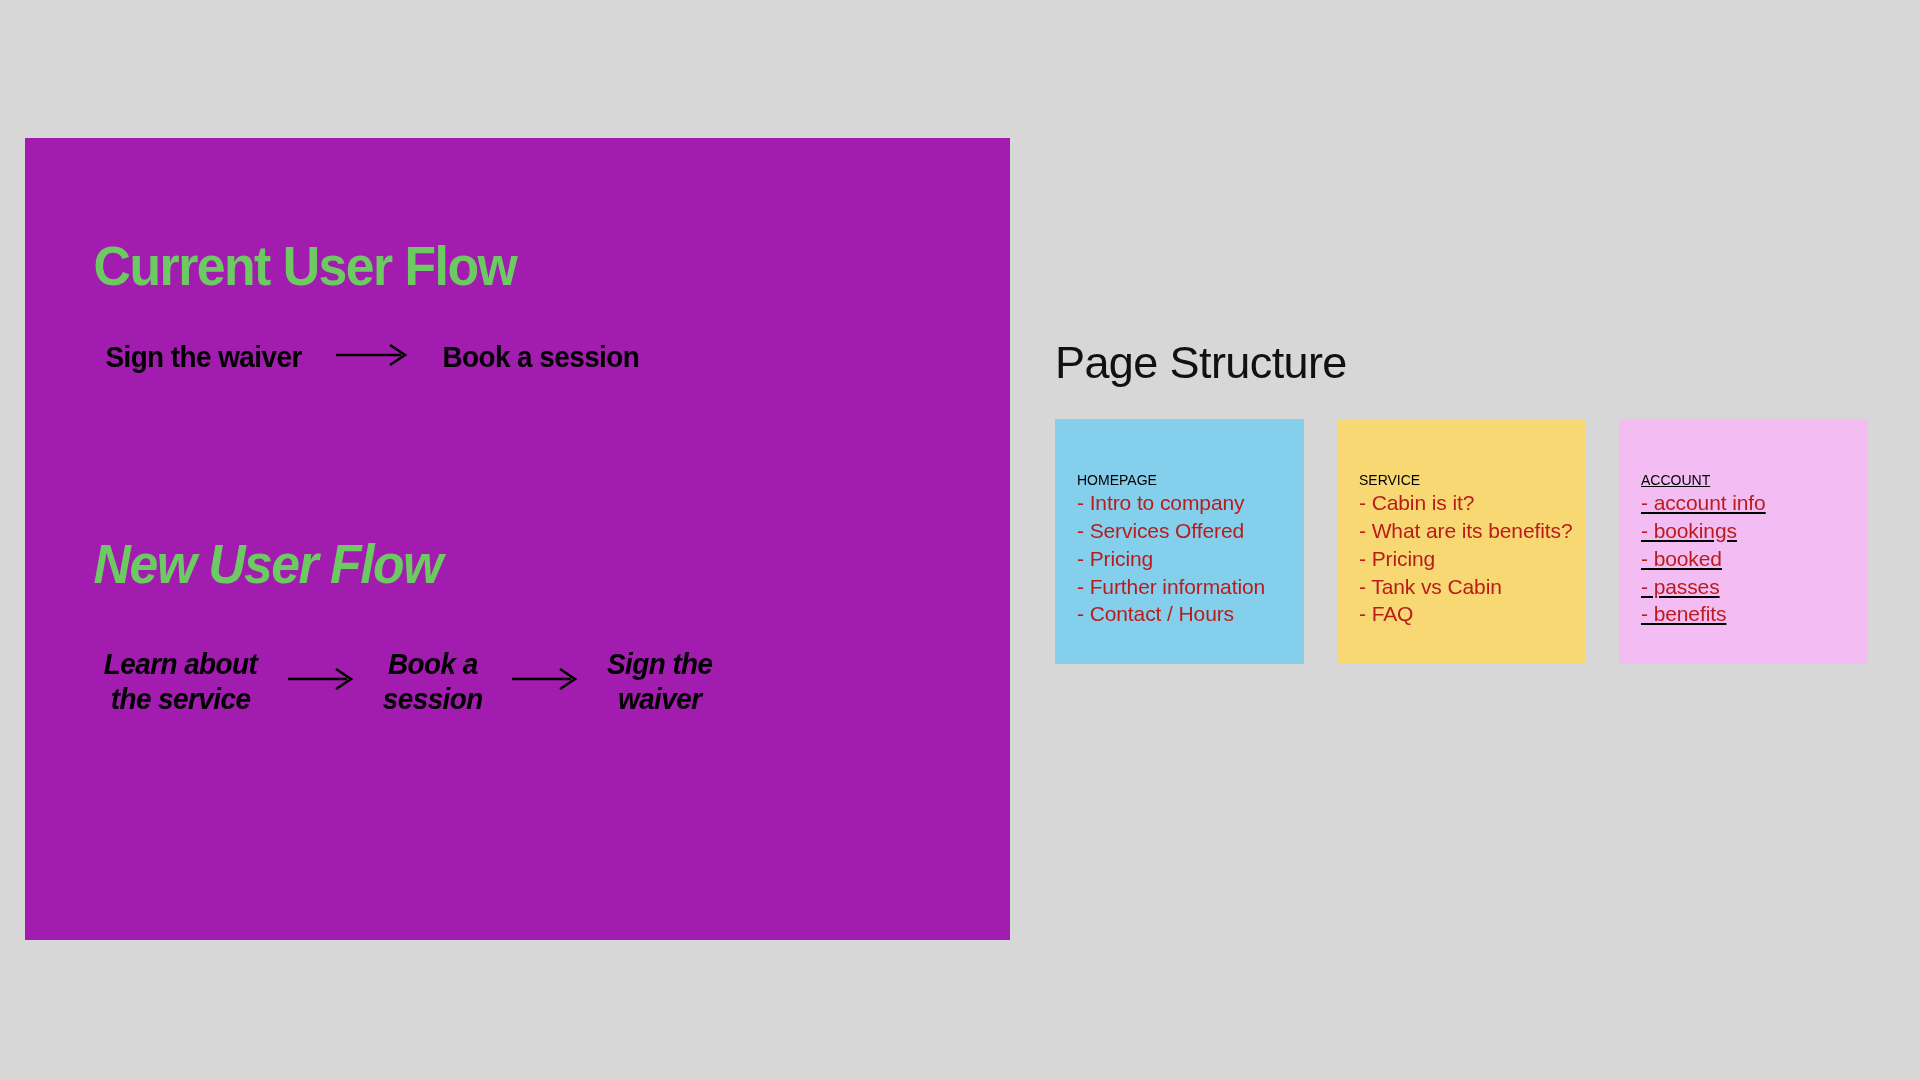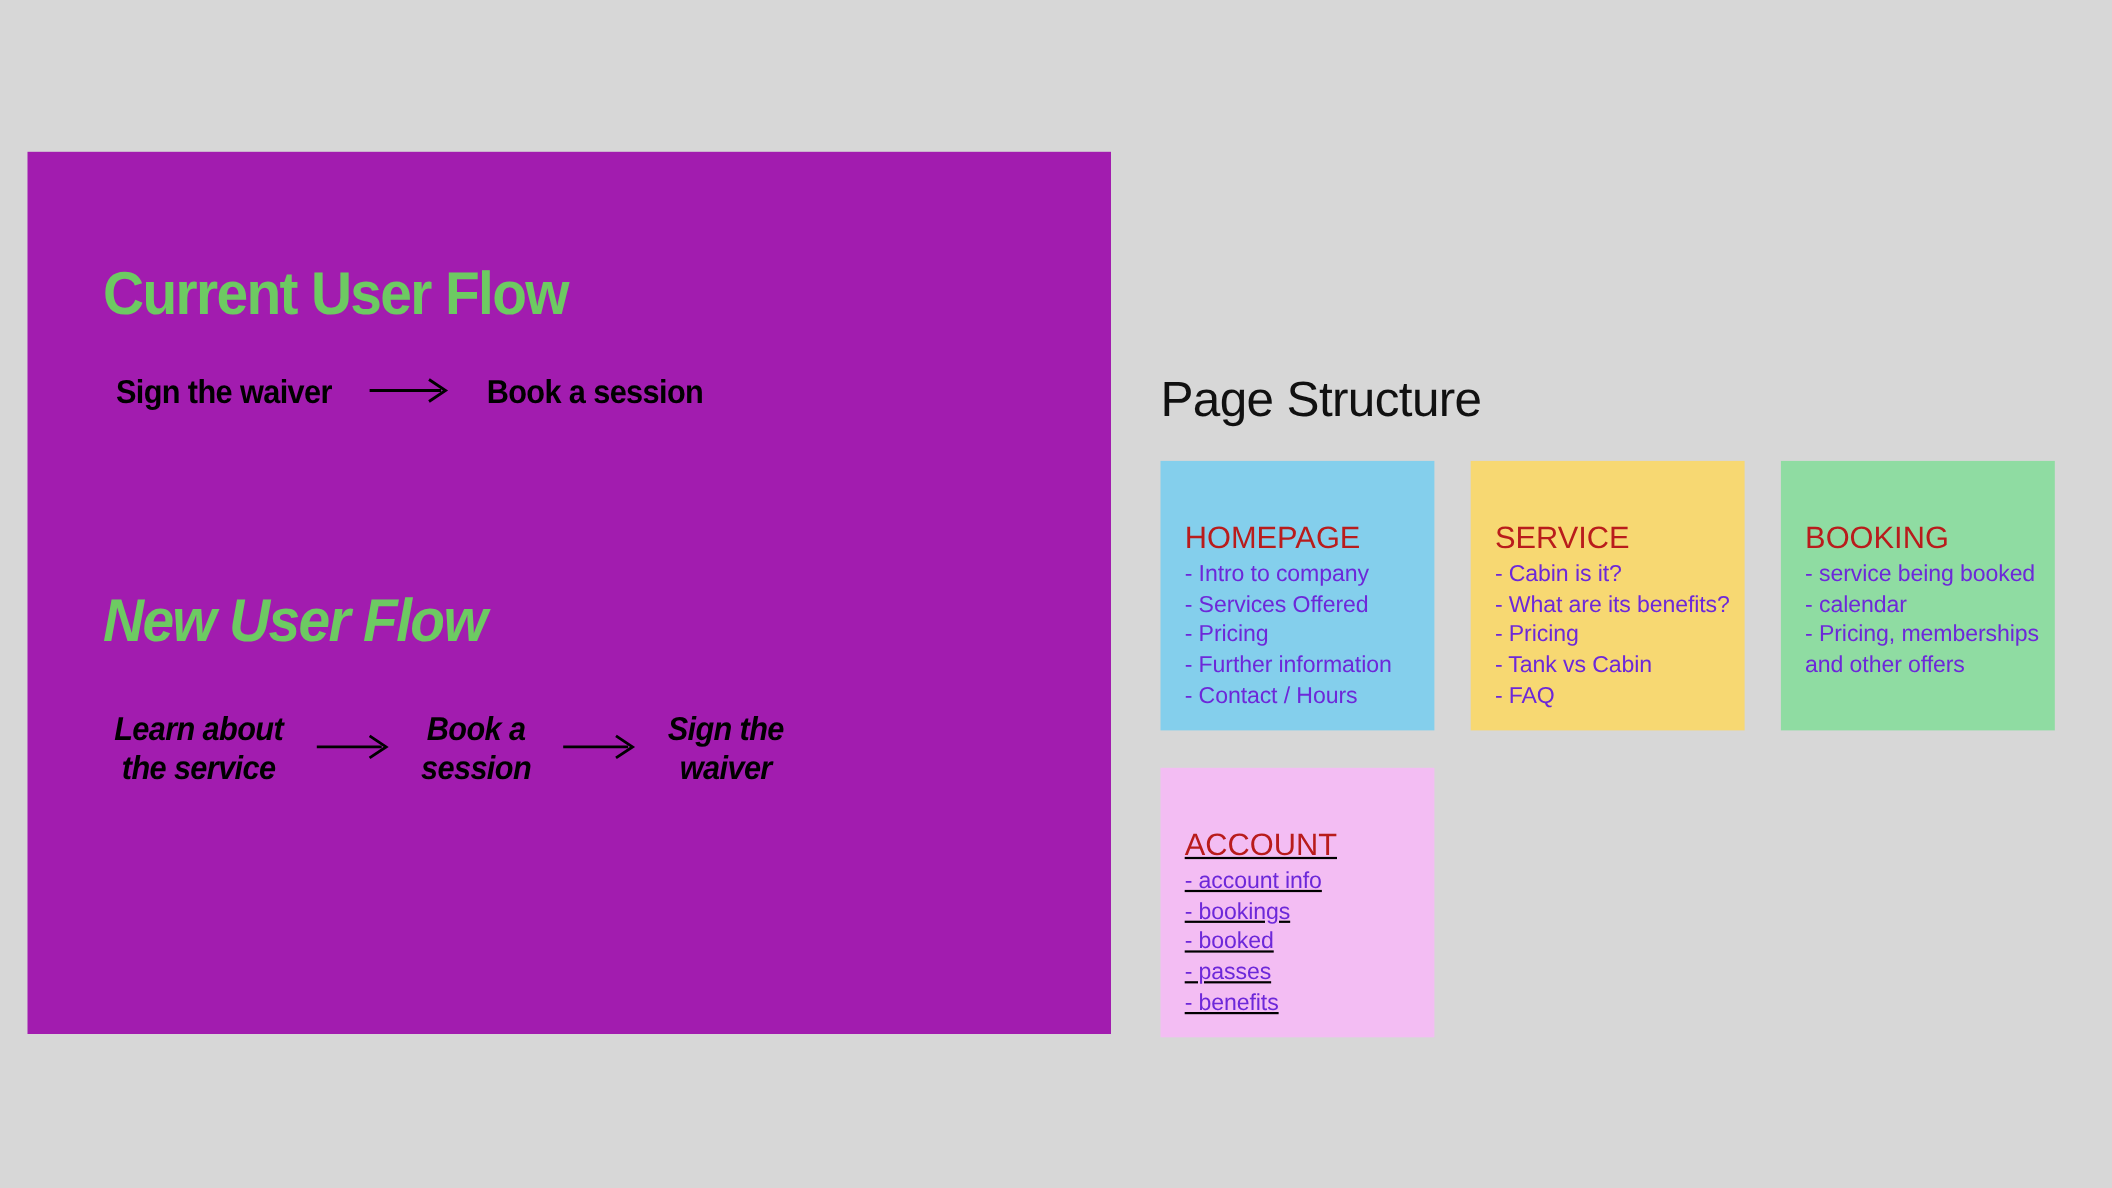--- a/index.html
+++ b/index.html
@@ -107,36 +107,36 @@
     width: 815px;
   }
   .note {
     width: 249px;
     height: 245px;
     box-sizing: border-box;
     padding: 52px 0 0 22px;
     position: relative;
   }
   .note-title {
-    font-size: 28px;
+    font-size: 14px;
     font-weight: normal;
     letter-spacing: 0px;
-    color: #b91c1c;
+    color: #000000;
     line-height: 1.32;
     margin: 0;
     white-space: nowrap;
   }
   .note-list {
     list-style: none;
     margin: 0;
     padding: 0;
   }
   .note-list li {
     font-size: 21px;
-    color: #6d28d9;
+    color: #b91c1c;
     line-height: 1.32;
     letter-spacing: -0.1px;
     white-space: pre-line;
   }
 </style>
 </head>
 <body style="background: rgb(215, 215, 215);">
 
 <div id="flow-card" style="background: #a21caf;">
 
@@ -200,29 +200,20 @@
       <p class="note-title">SERVICE</p>
       <ul class="note-list">
         <li>- Cabin is it?</li>
         <li>- What are its benefits?</li>
         <li>- Pricing</li>
         <li>- Tank vs Cabin</li>
         <li>- FAQ</li>
       </ul>
     </div>
 
-    <div class="note" style="background: rgb(143, 220, 162);">
-      <p class="note-title">BOOKING</p>
-      <ul class="note-list">
-        <li>- service being booked</li>
-        <li>- calendar</li>
-        <li>- Pricing, memberships
-and other offers</li>
-      </ul>
-    </div>
 
 
     <div class="note" style="background: rgb(243, 189, 243); text-decoration: underline;">
       <p class="note-title">ACCOUNT</p>
       <ul class="note-list">
         <li>- account info</li>
         <li>- bookings</li>
         <li>- booked</li>
         <li>- passes</li>
         <li>- benefits</li>

